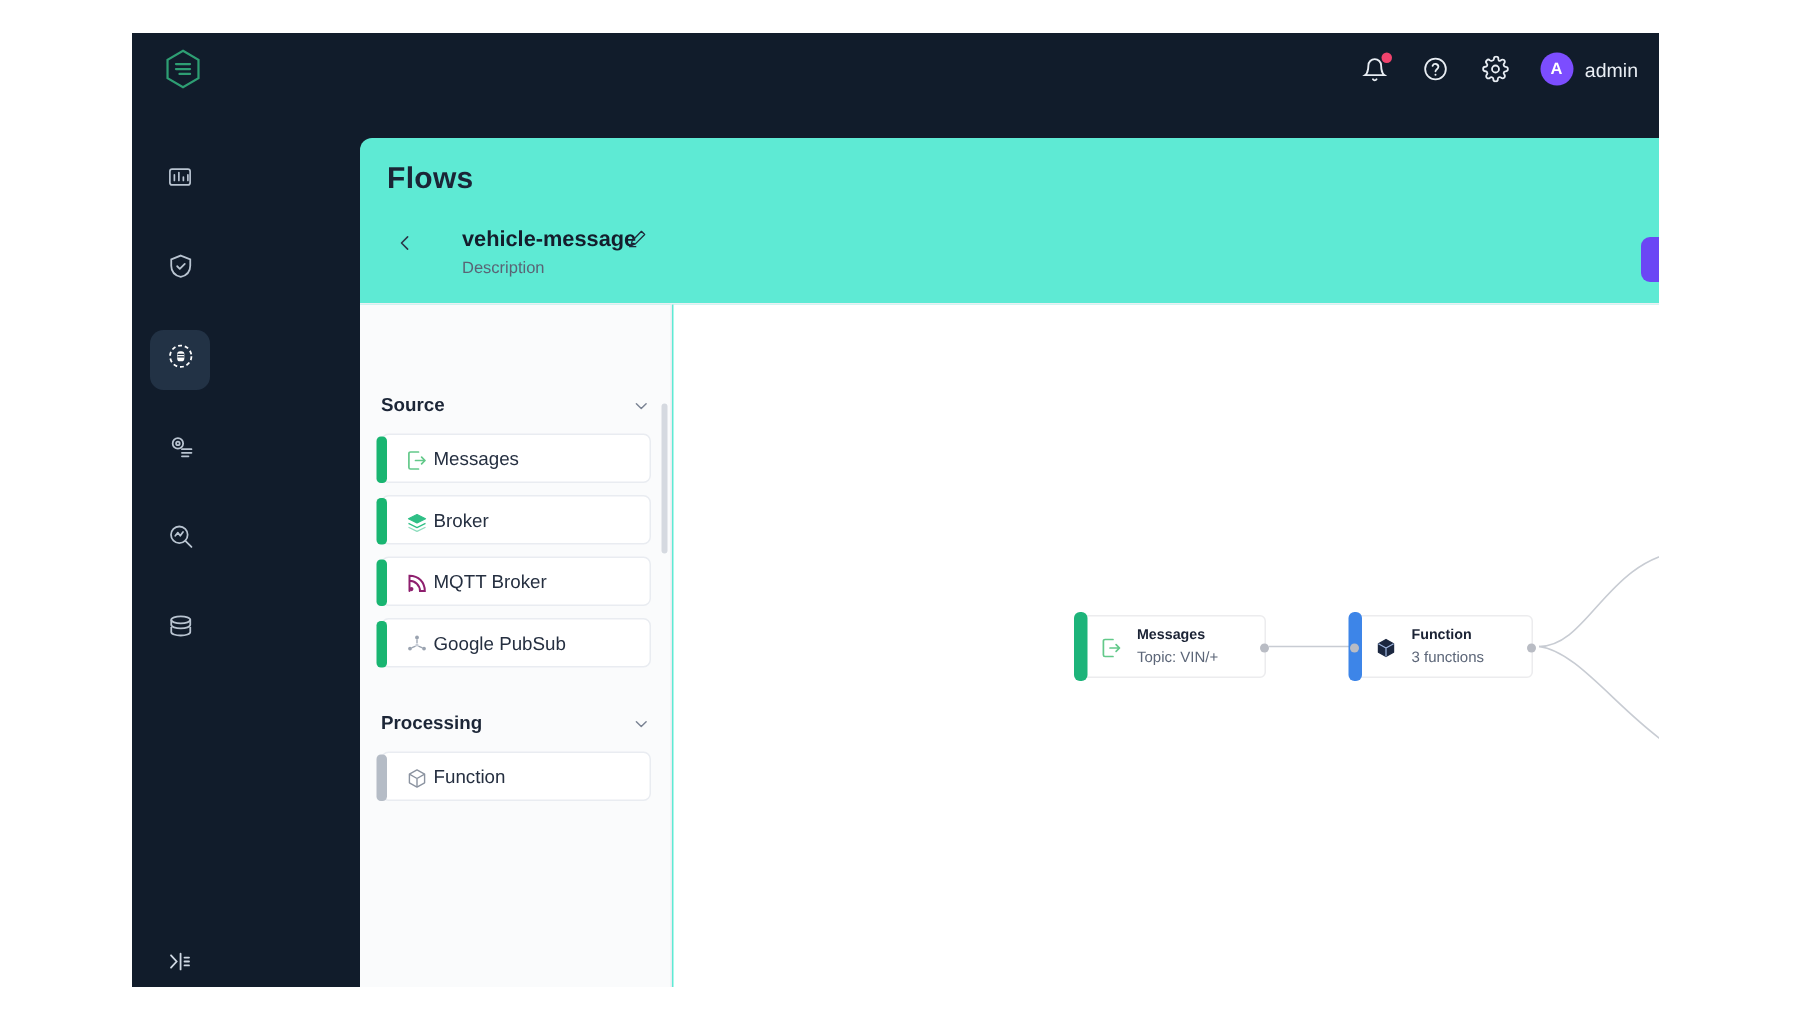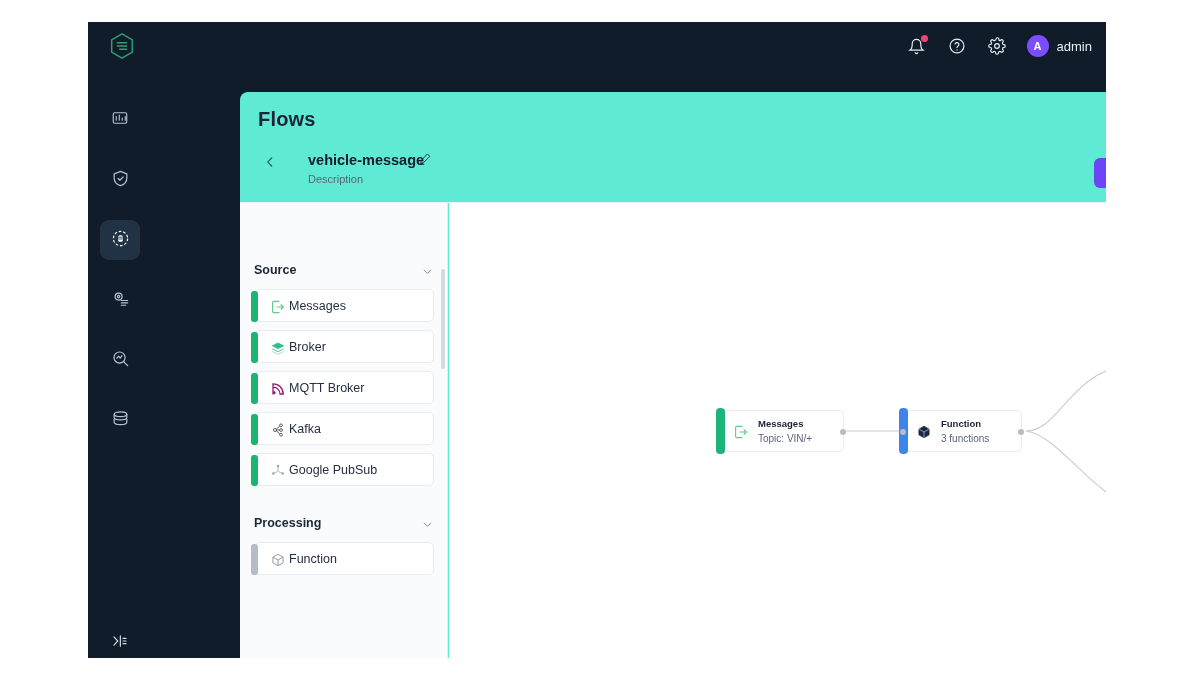--- a/index.html
+++ b/index.html
@@ -422,33 +422,20 @@
           <span class="node-bar" style="background:#19b571"></span>
           <span class="node-ico">
             <svg width="16" height="16" viewBox="0 0 24 24" fill="none" stroke="#8e1f6e" stroke-width="2" stroke-linecap="round">
               <path d="M4.5 19.5V4.2c9 0 15.3 6.4 15.3 15.3H15A10.5 10.5 0 0 0 4.5 9.2"></path>
               <circle cx="6.4" cy="17.6" r="2.1" fill="#8e1f6e" stroke="none"></circle>
             </svg>
           </span>
           <span class="node-label">MQTT Broker</span>
         </div>
 
-        <div class="node-item">
-          <span class="node-bar" style="background:#19b571"></span>
-          <span class="node-ico">
-            <svg width="16" height="16" viewBox="0 0 24 24" fill="none" stroke="#444a55" stroke-width="1.3">
-              <circle cx="16.5" cy="5" r="2.1"></circle>
-                <circle cx="16.5" cy="12" r="2.1"></circle>
-                <circle cx="16.5" cy="19" r="2.1"></circle>
-              <circle cx="7.5" cy="12" r="2.3"></circle>
-              <path d="M9.4 10.7l5.2-4.3M9.4 13.3l5.2 4.3M9.8 12h4.6"></path>
-            </svg>
-          </span>
-          <span class="node-label">Kafka</span>
-        </div>
 
         <div class="node-item">
           <span class="node-bar" style="background:#19b571"></span>
           <span class="node-ico">
             <svg width="16" height="16" viewBox="0 0 24 24" fill="none" stroke="#9aa3b0" stroke-width="1.3">
               <circle cx="12" cy="4.4" r="1.9" fill="#9aa3b0" stroke="none"></circle>
               <circle cx="5" cy="15.6" r="1.9" fill="#9aa3b0" stroke="none"></circle>
               <circle cx="19" cy="15.6" r="1.9" fill="#9aa3b0" stroke="none"></circle>
               <circle cx="12" cy="12" r="1.6" fill="#c6ccd6" stroke="none"></circle>
               <path d="M12 6.3v4M10.6 13.2L6.5 14.9M13.4 13.2l4.1 1.7"></path>

